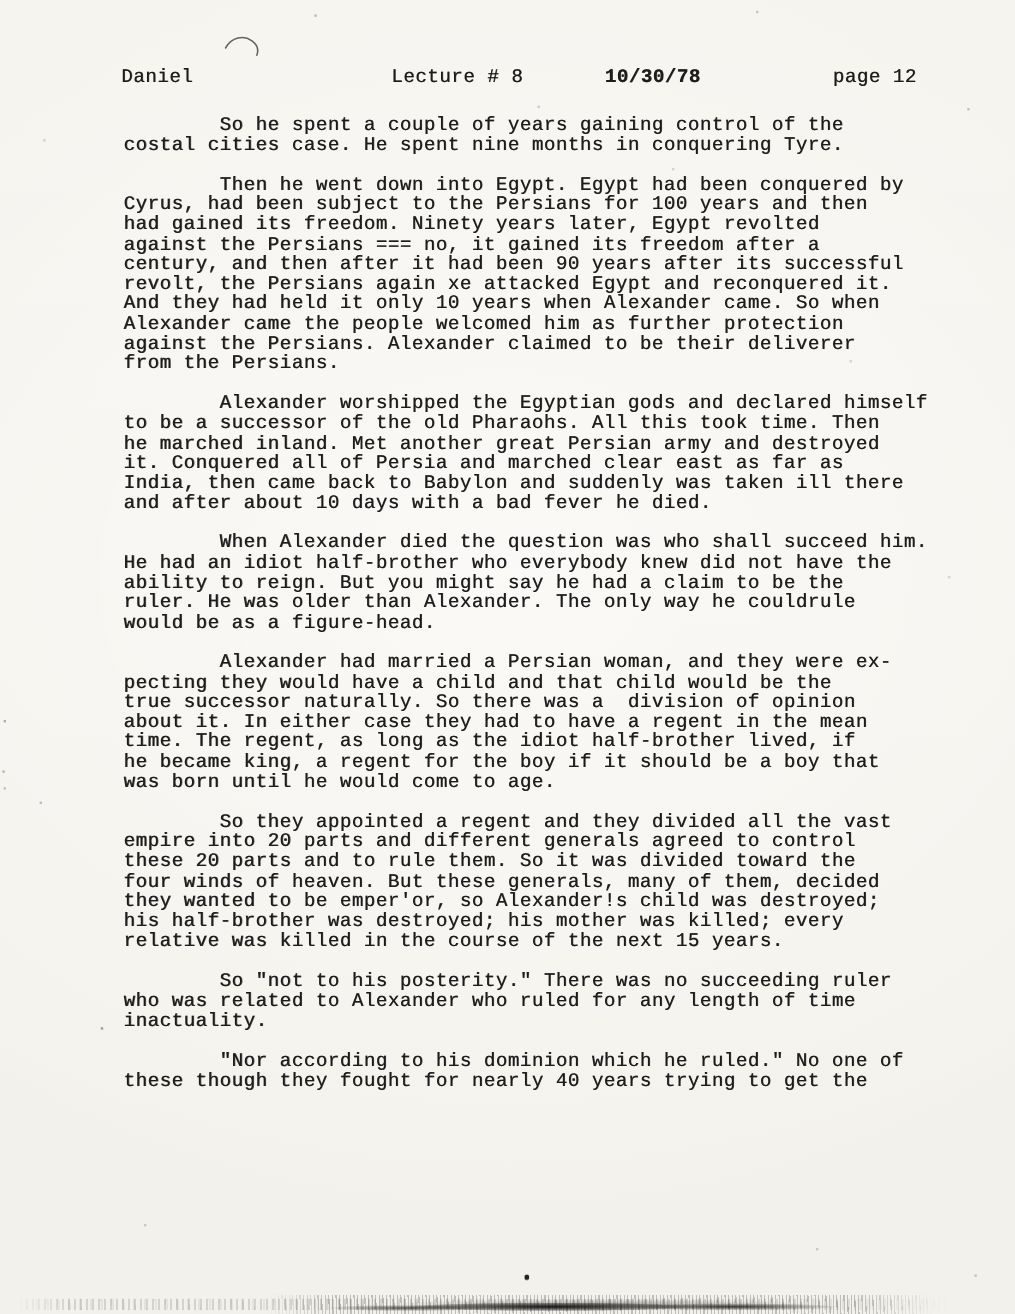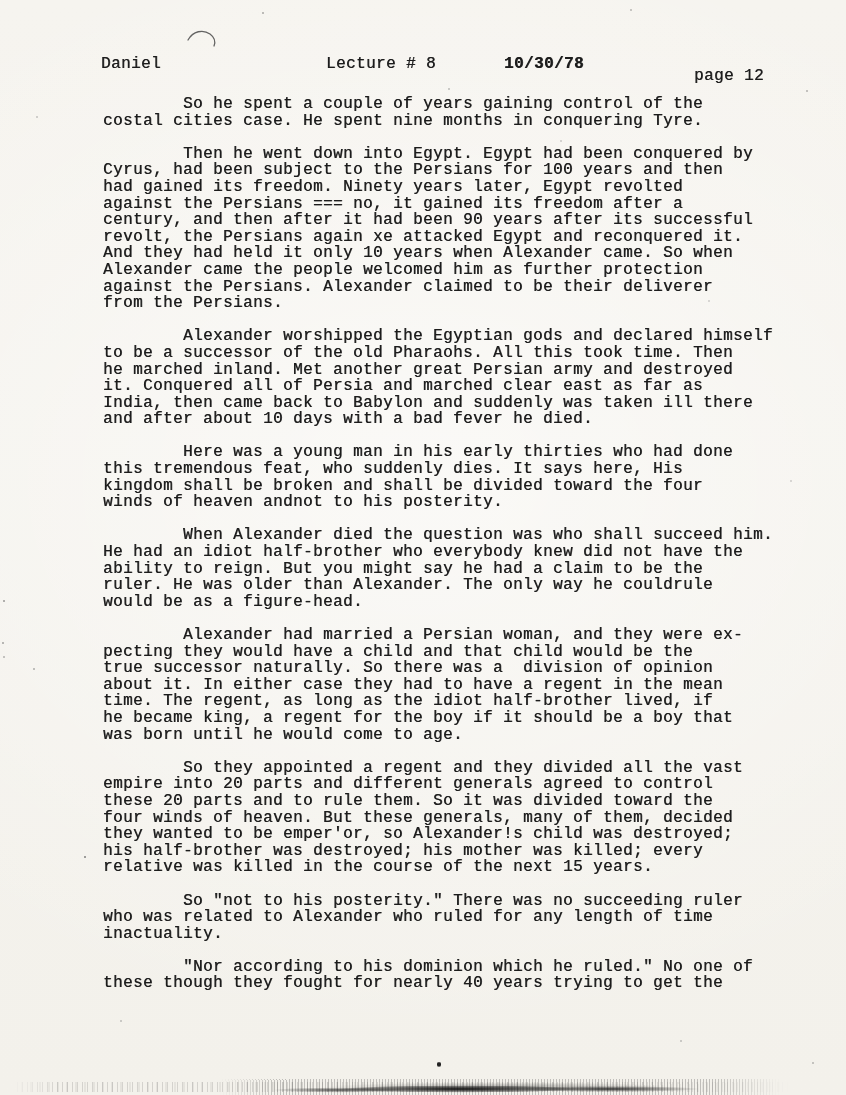--- a/index.html
+++ b/index.html
@@ -19,21 +19,21 @@
     font-size:16px;
     line-height:16.6px;
     letter-spacing:0.4px;
     text-shadow:0.45px 0 0 rgba(28,28,28,0.75);
   }
   .header{position:absolute;top:56px;left:0;width:100%;height:18px;}
   .header span{position:absolute;white-space:pre;}
   .h-course{left:101px;}
   .h-lecture{left:326px;font-weight:normal;}
   .h-date{left:504px;font-weight:bold;}
-  .h-page{left:694px;margin-top:12px;}
+  .h-page{left:694px;}
   .body-text{
     position:absolute;
     left:103px;top:96px;
     width:710px;
   }
   .body-text p{
     margin:0 0 16.6px 0;
     white-space:pre;
   }
   
@@ -104,24 +104,20 @@
 And they had held it only 10 years when Alexander came. So when
 Alexander came the people welcomed him as further protection
 against the Persians. Alexander claimed to be their deliverer
 from the Persians.</p>
     <p>        Alexander worshipped the Egyptian gods and declared himself
 to be a successor of the old Pharaohs. All this took time. Then
 he marched inland. Met another great Persian army and destroyed
 it. Conquered all of Persia and marched clear east as far as
 India, then came back to Babylon and suddenly was taken ill there
 and after about 10 days with a bad fever he died.</p>
-    <p>        Here was a young man in his early thirties who had done
-this tremendous feat, who suddenly dies. It says here, His
-kingdom shall be broken and shall be divided toward the four
-winds of heaven andnot to his posterity.</p>
     <p>        When Alexander died the question was who shall succeed him.
 He had an idiot half-brother who everybody knew did not have the
 ability to reign. But you might say he had a claim to be the
 ruler. He was older than Alexander. The only way he couldrule
 would be as a figure-head.</p>
     <p>        Alexander had married a Persian woman, and they were ex-
 pecting they would have a child and that child would be the
 true successor naturally. So there was a  division of opinion
 about it. In either case they had to have a regent in the mean
 time. The regent, as long as the idiot half-brother lived, if

